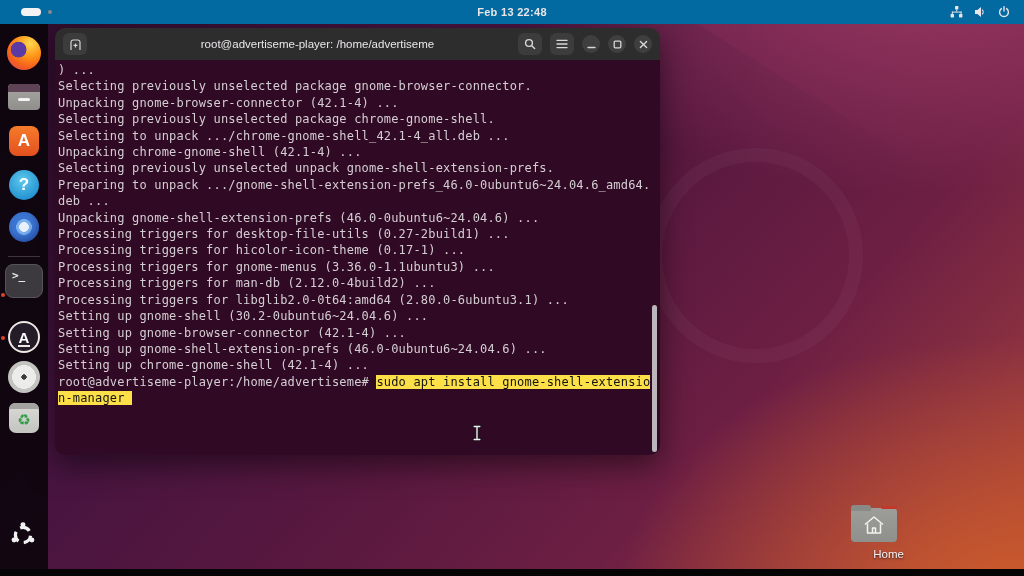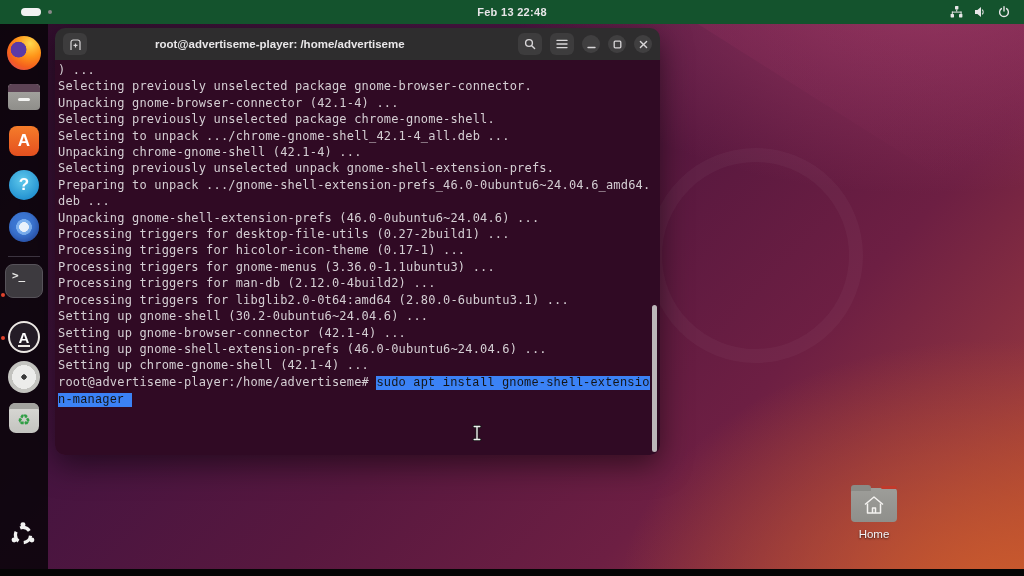--- a/index.html
+++ b/index.html
@@ -12,21 +12,21 @@
       radial-gradient(ellipse 700px 380px at 90% -6%, rgba(163,62,104,.85), rgba(163,62,104,0) 60%),
       linear-gradient(133deg, #2e0d2a 0%, #451440 30%, #58183f 52%, #6d1f43 72%, #8e3340 88%, #aa4434 100%);
   }
   .wall-band { position:absolute; left:0; top:0; width:1024px; height:576px;
     background:linear-gradient(160deg, rgba(148,48,94,.55), rgba(148,48,94,0) 55%);
     clip-path:polygon(68% 4%, 100% 40%, 100% 4%); }
   .wall-ring { position:absolute; left:648px; top:148px; width:215px; height:215px;
     border-radius:50%; border:14px solid rgba(255,255,255,0.035); }
 
   
-  .topbar { position:absolute; left:0; top:0; width:1024px; height:24px; background:#14532d;
+  .topbar { position:absolute; left:0; top:0; width:1024px; height:24px; background:#0369a1;
     display:flex; align-items:center; color:#e8e6e8; z-index:50; }
   .ws-pill { position:absolute; left:21px; top:8px; width:20px; height:8px; border-radius:5px; background:#f2f2f2; }
   .ws-dot  { position:absolute; left:48px; top:10px; width:4px; height:4px; border-radius:50%; background:#8a8a8a; }
   .clock { position:absolute; left:0; right:0; text-align:center; font-size:11px; font-weight:bold; letter-spacing:.3px; }
   .sysicons { position:absolute; right:14px; top:0; height:24px; display:flex; align-items:center; gap:11px; }
   .sysicons svg { display:block; }
 
   
   .dock { position:absolute; left:0; top:24px; width:48px; height:545px; background:rgba(10,5,10,0.88); z-index:40; }
   .ico { position:absolute; left:7px; width:34px; height:34px; display:flex; align-items:center; justify-content:center; }
@@ -59,34 +59,34 @@
   .ic-trash::before { content:""; position:absolute; top:0; left:0; width:100%; height:6px; background:#a3a39f; border-radius:7px 7px 0 0; }
   .ic-trash span { position:relative; top:2px; }
 
   
   .term { position:absolute; left:55px; top:28px; width:605px; height:427px; border-radius:10px;
     box-shadow:0 10px 30px rgba(0,0,0,.5); z-index:30; }
   .term-header { position:absolute; left:0; top:0; width:100%; height:32px; background:#2e2d2e;
     border-radius:10px 10px 0 0; display:flex; align-items:center; }
   .hdr-btn { width:24px; height:22px; border-radius:6px; background:#3d3c3d; display:flex; align-items:center; justify-content:center; }
   .newtab { position:absolute; left:8px; top:5px; }
-  .term-title { position:absolute; left:100px; right:180px; text-align:left; top:0; height:32px; line-height:32px;
-    color:#e9e7e9; font-size:11.5px; font-weight:bold; white-space:nowrap; }
+  .term-title { position:absolute; left:100px; right:180px; text-align:center; top:0; height:32px; line-height:32px;
+    color:#e9e7e9; font-size:11.5px; font-weight:normal; white-space:nowrap; }
   .hdr-right { position:absolute; right:8px; top:5px; display:flex; gap:8px; align-items:center; }
   .circ-btn { width:18px; height:18px; border-radius:50%; background:#403f40; display:flex; align-items:center; justify-content:center; }
   .term-body { position:absolute; left:0; top:32px; width:100%; height:395px; background:#300a24;
     border-radius:0 0 10px 10px; padding:2px 0 0 3px; overflow:hidden; }
   .tline { font-family:"DejaVu Sans Mono", monospace; font-size:12px; line-height:16.4px;
     letter-spacing:.18px; color:#d4ced3; white-space:pre; }
-  .sel { background:#3b82f6; color:#141414;font-family:Liberation Mono, monospace; }
+  .sel { background:#fde047; color:#141414; }
   .scrollbar { position:absolute; right:3px; top:245px; width:5px; height:147px; border-radius:3px; background:#bcb6ba; }
 
   
   .ibeam { position:absolute; left:471px; top:425px; z-index:60; }
-  .home-launcher { position:absolute; left:844px; top:488px; width:60px; text-align:center; z-index:10; }
+  .home-launcher { position:absolute; left:844px; top:508px; width:60px; text-align:right; z-index:10; }
   .home-folder { position:relative; margin:0 auto; width:46px; height:34px; border-radius:4px;
     background:linear-gradient(#9d9d99,#8f8f8b); }
   .home-folder::before { content:""; position:absolute; left:0; top:-3px; width:20px; height:6px;
     border-radius:3px 3px 0 0; background:#8a8a86; }
   .home-folder::after { content:""; position:absolute; right:0; top:-2px; width:16px; height:3px;
     border-radius:2px; background:#c0392b; }
   .home-label { margin-top:6px; color:#f4f2f4; font-size:11.5px; text-shadow:0 1px 2px rgba(0,0,0,.7); }
   .bottombar { position:absolute; left:0; bottom:0; width:1024px; height:7px; background:#050505; z-index:45; }
   .showapps { position:absolute; left:9px; top:521px; width:28px; height:28px; z-index:46;
     display:flex; align-items:center; justify-content:center; }

